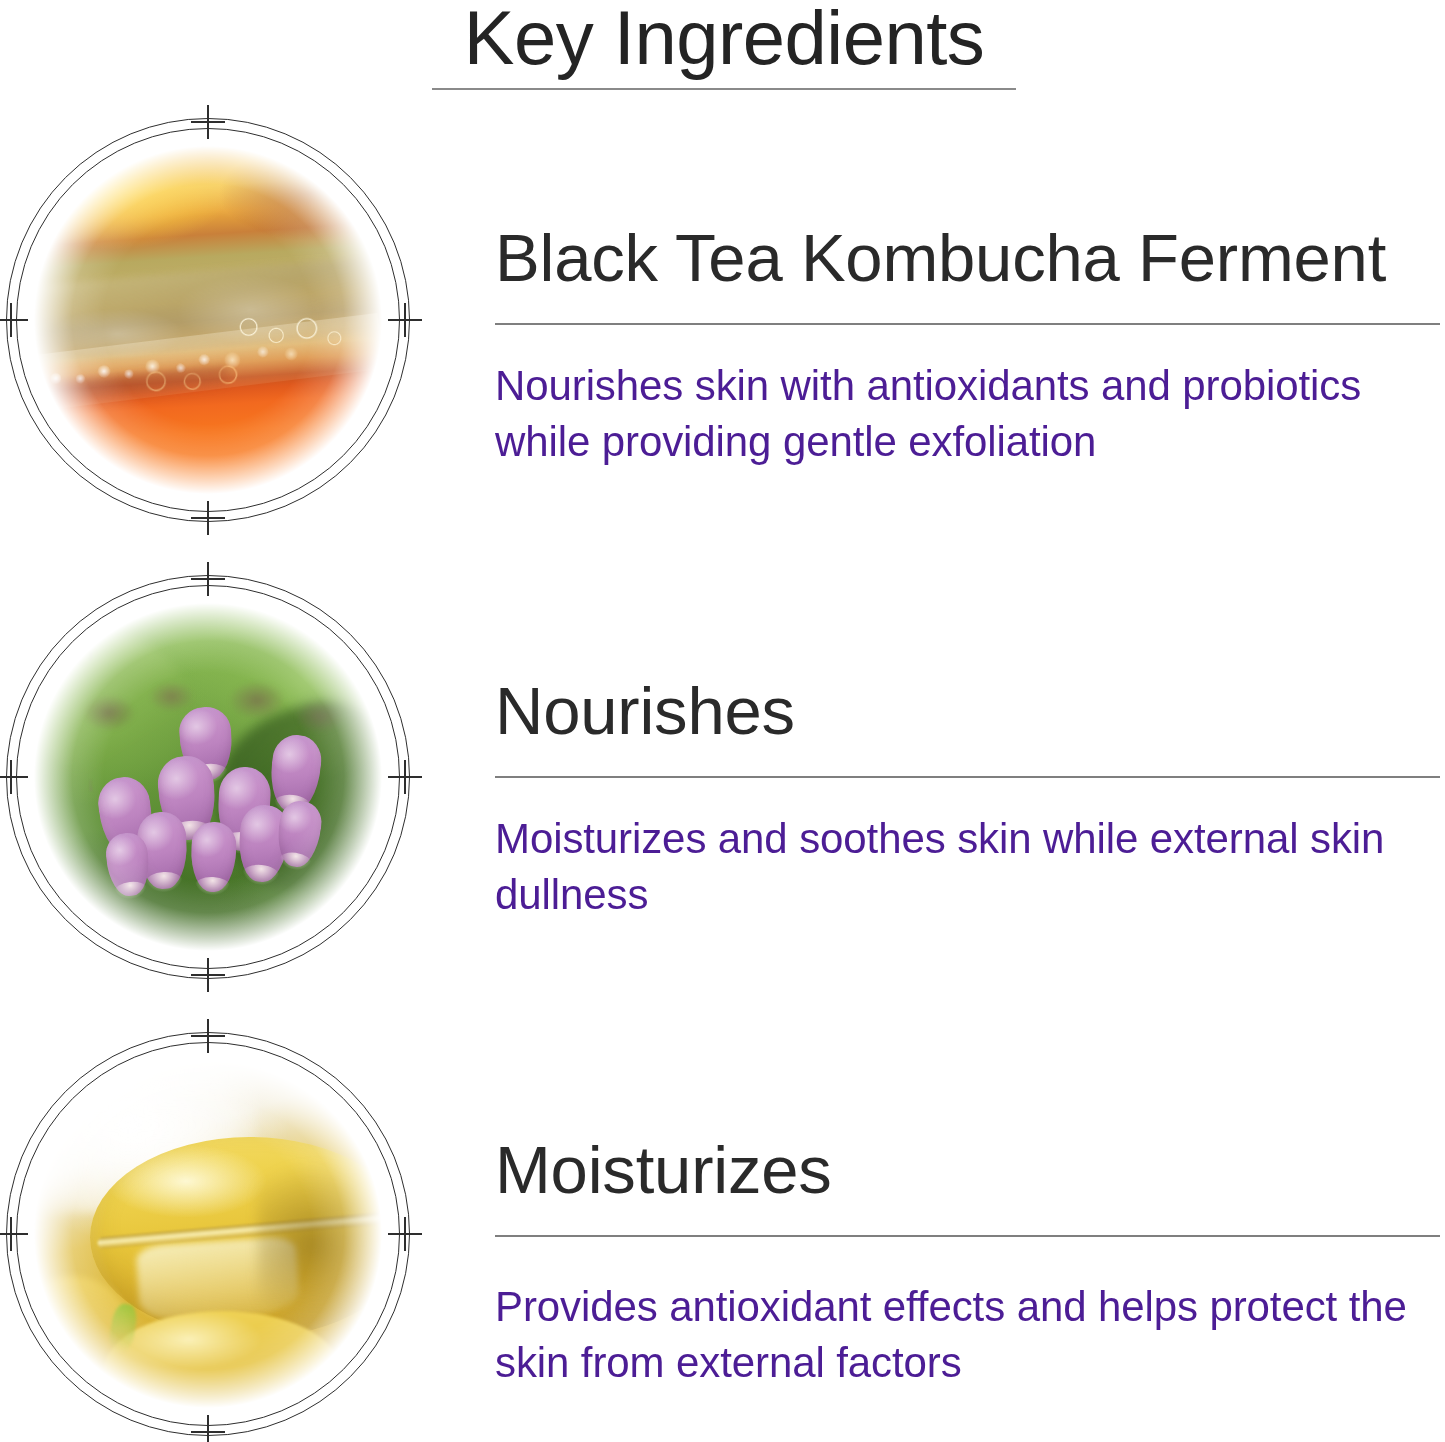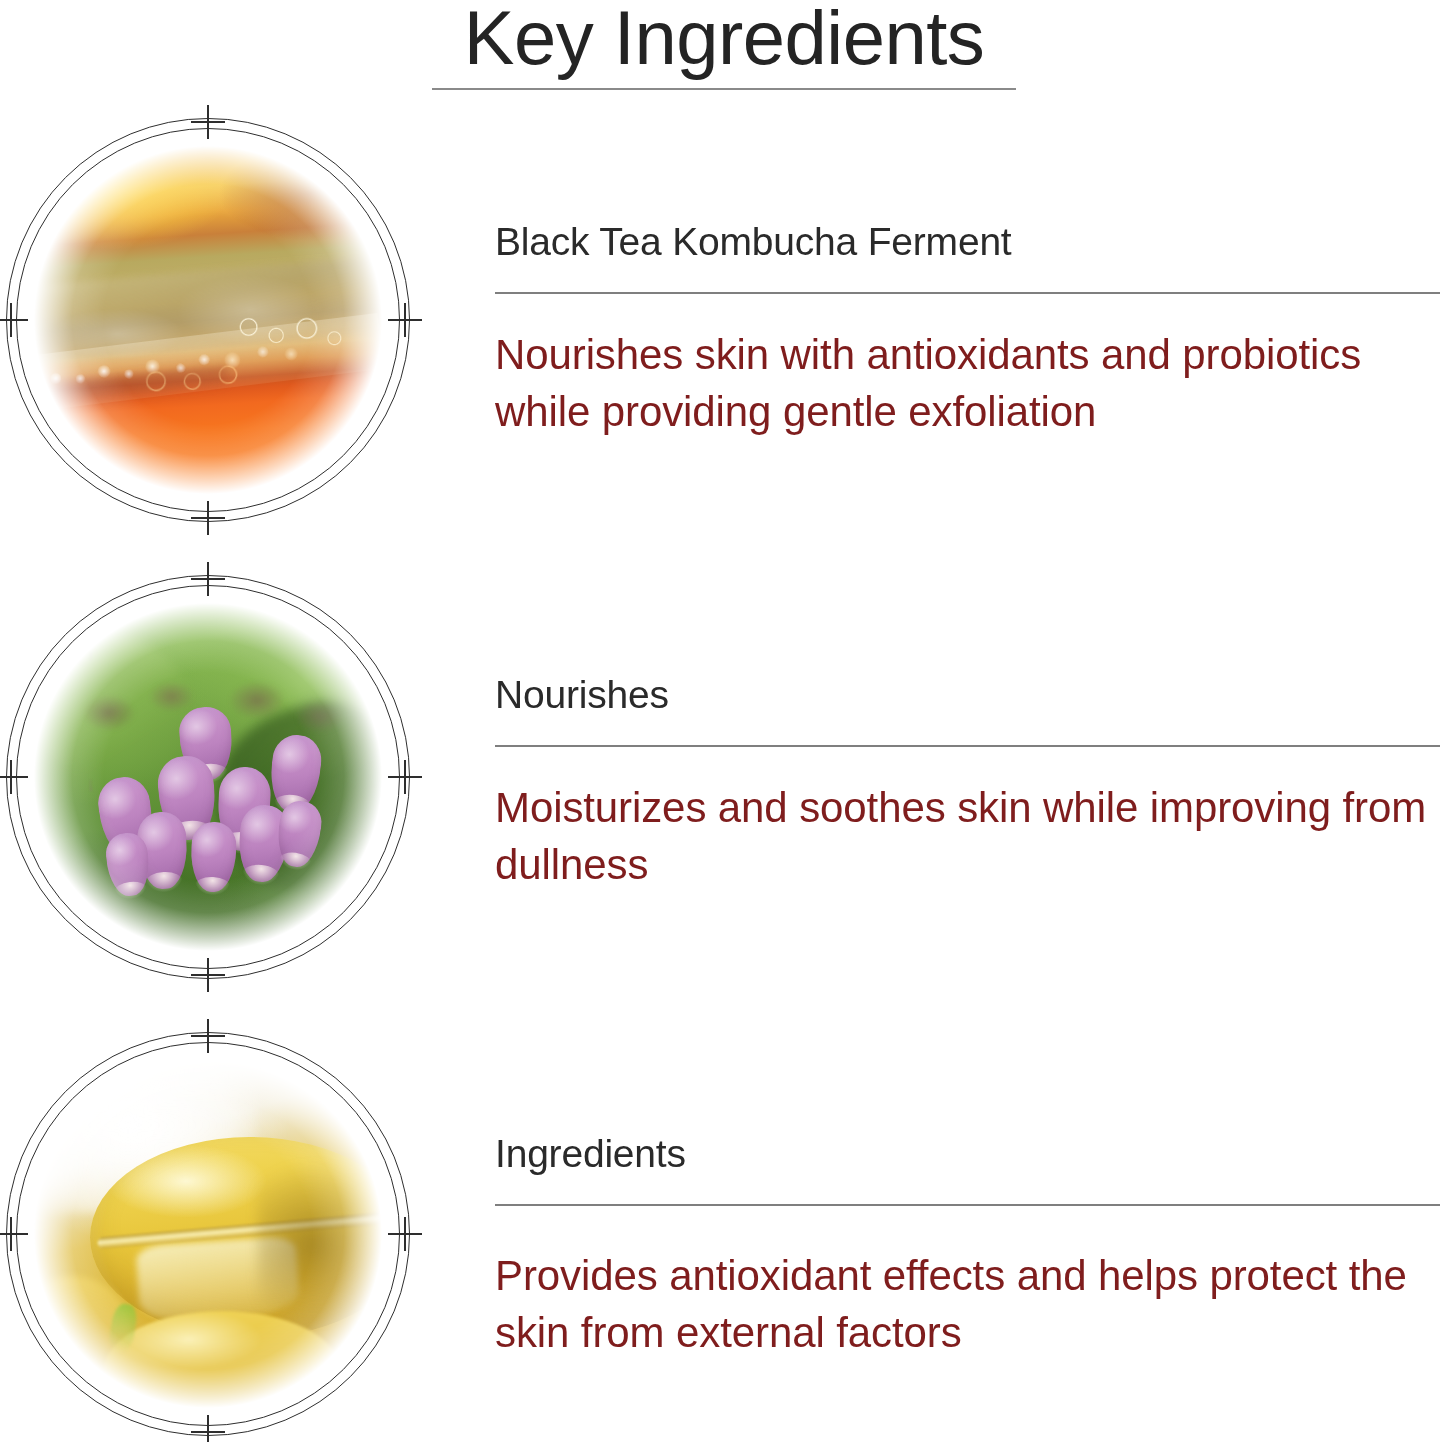--- a/index.html
+++ b/index.html
@@ -98,37 +98,37 @@
   .tick-left   { left: -12px; top: 185px; }
   .tick-right  { left: 382px; top: 185px; }
 
   
   .textcol {
     position: absolute;
     left: 495px;
     width: 945px;
   }
   .ing-name {
-    font-size: 39px;
+    font-size: 67px;
     font-weight: 400;
     color: #2a2a2a;
     letter-spacing: -0.2px;
     line-height: 1.1;
     margin: 0;
     white-space: nowrap;
   }
   .ing-rule {
     height: 2px;
     background: #7f7f7f;
     width: 100%;
   }
   .ing-desc {
     font-size: 42px;
     font-weight: 400;
-    color: #7f1d1d;
+    color: #4c1d95;
     line-height: 1.35;
     margin: 0;
     letter-spacing: -0.1px;
   }
 
   .tc-1 { top: 103px; }
   .tc-1 .ing-rule { margin-top: 28px; }
   .tc-1 .ing-desc { margin-top: 33px; }
 
   .tc-2 { top: 99px; }
@@ -406,21 +406,21 @@
     <div class="ring ring-inner"></div>
     <div class="tick tick-top"></div>
     <div class="tick tick-bottom"></div>
     <div class="tick tick-left"></div>
     <div class="tick tick-right"></div>
   </div>
 
   <div class="textcol tc-2">
     <div class="ing-name">Nourishes</div>
     <div class="ing-rule"></div>
-    <div class="ing-desc">Moisturizes and soothes skin while improving from dullness</div>
+    <div class="ing-desc">Moisturizes and soothes skin while external skin dullness</div>
   </div>
 
 </div>
 
 <div class="row row-3">
 
   <div class="frame">
     <div class="photo">
       <div class="photo-inner art-capsule">
         <div class="cap-white"></div>
@@ -435,18 +435,18 @@
     </div>
     <div class="ring ring-outer"></div>
     <div class="ring ring-inner"></div>
     <div class="tick tick-top"></div>
     <div class="tick tick-bottom"></div>
     <div class="tick tick-left"></div>
     <div class="tick tick-right"></div>
   </div>
 
   <div class="textcol tc-3">
-    <div class="ing-name">Ingredients</div>
+    <div class="ing-name">Moisturizes</div>
     <div class="ing-rule"></div>
     <div class="ing-desc">Provides antioxidant effects and helps protect the skin from external factors</div>
   </div>
 
 </div>
 
 </body></html>

